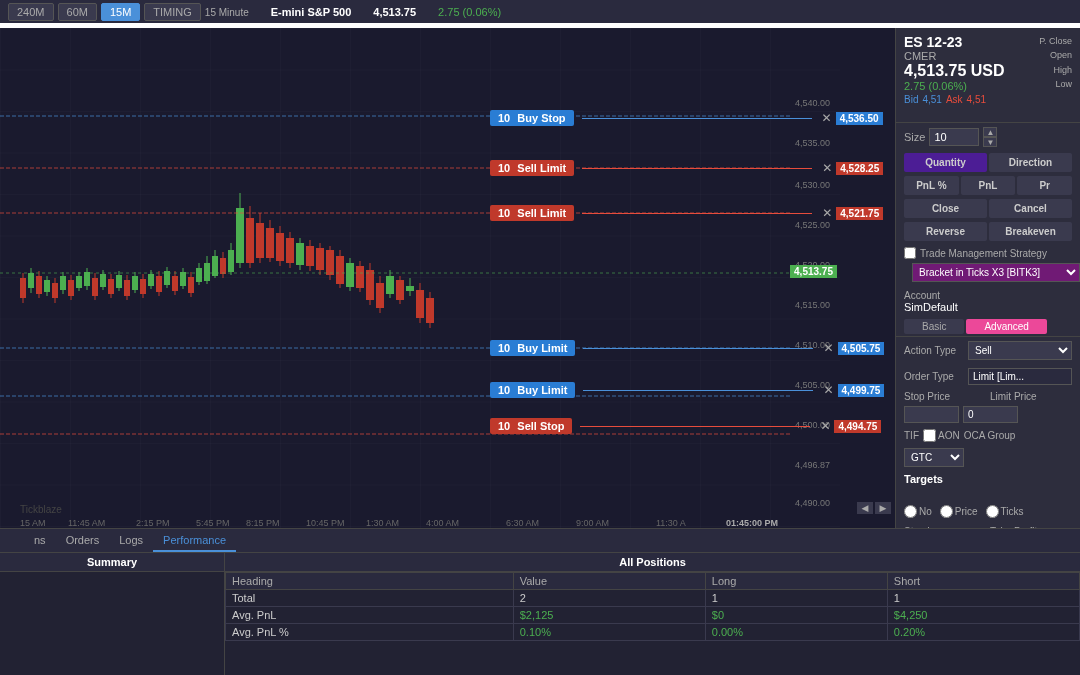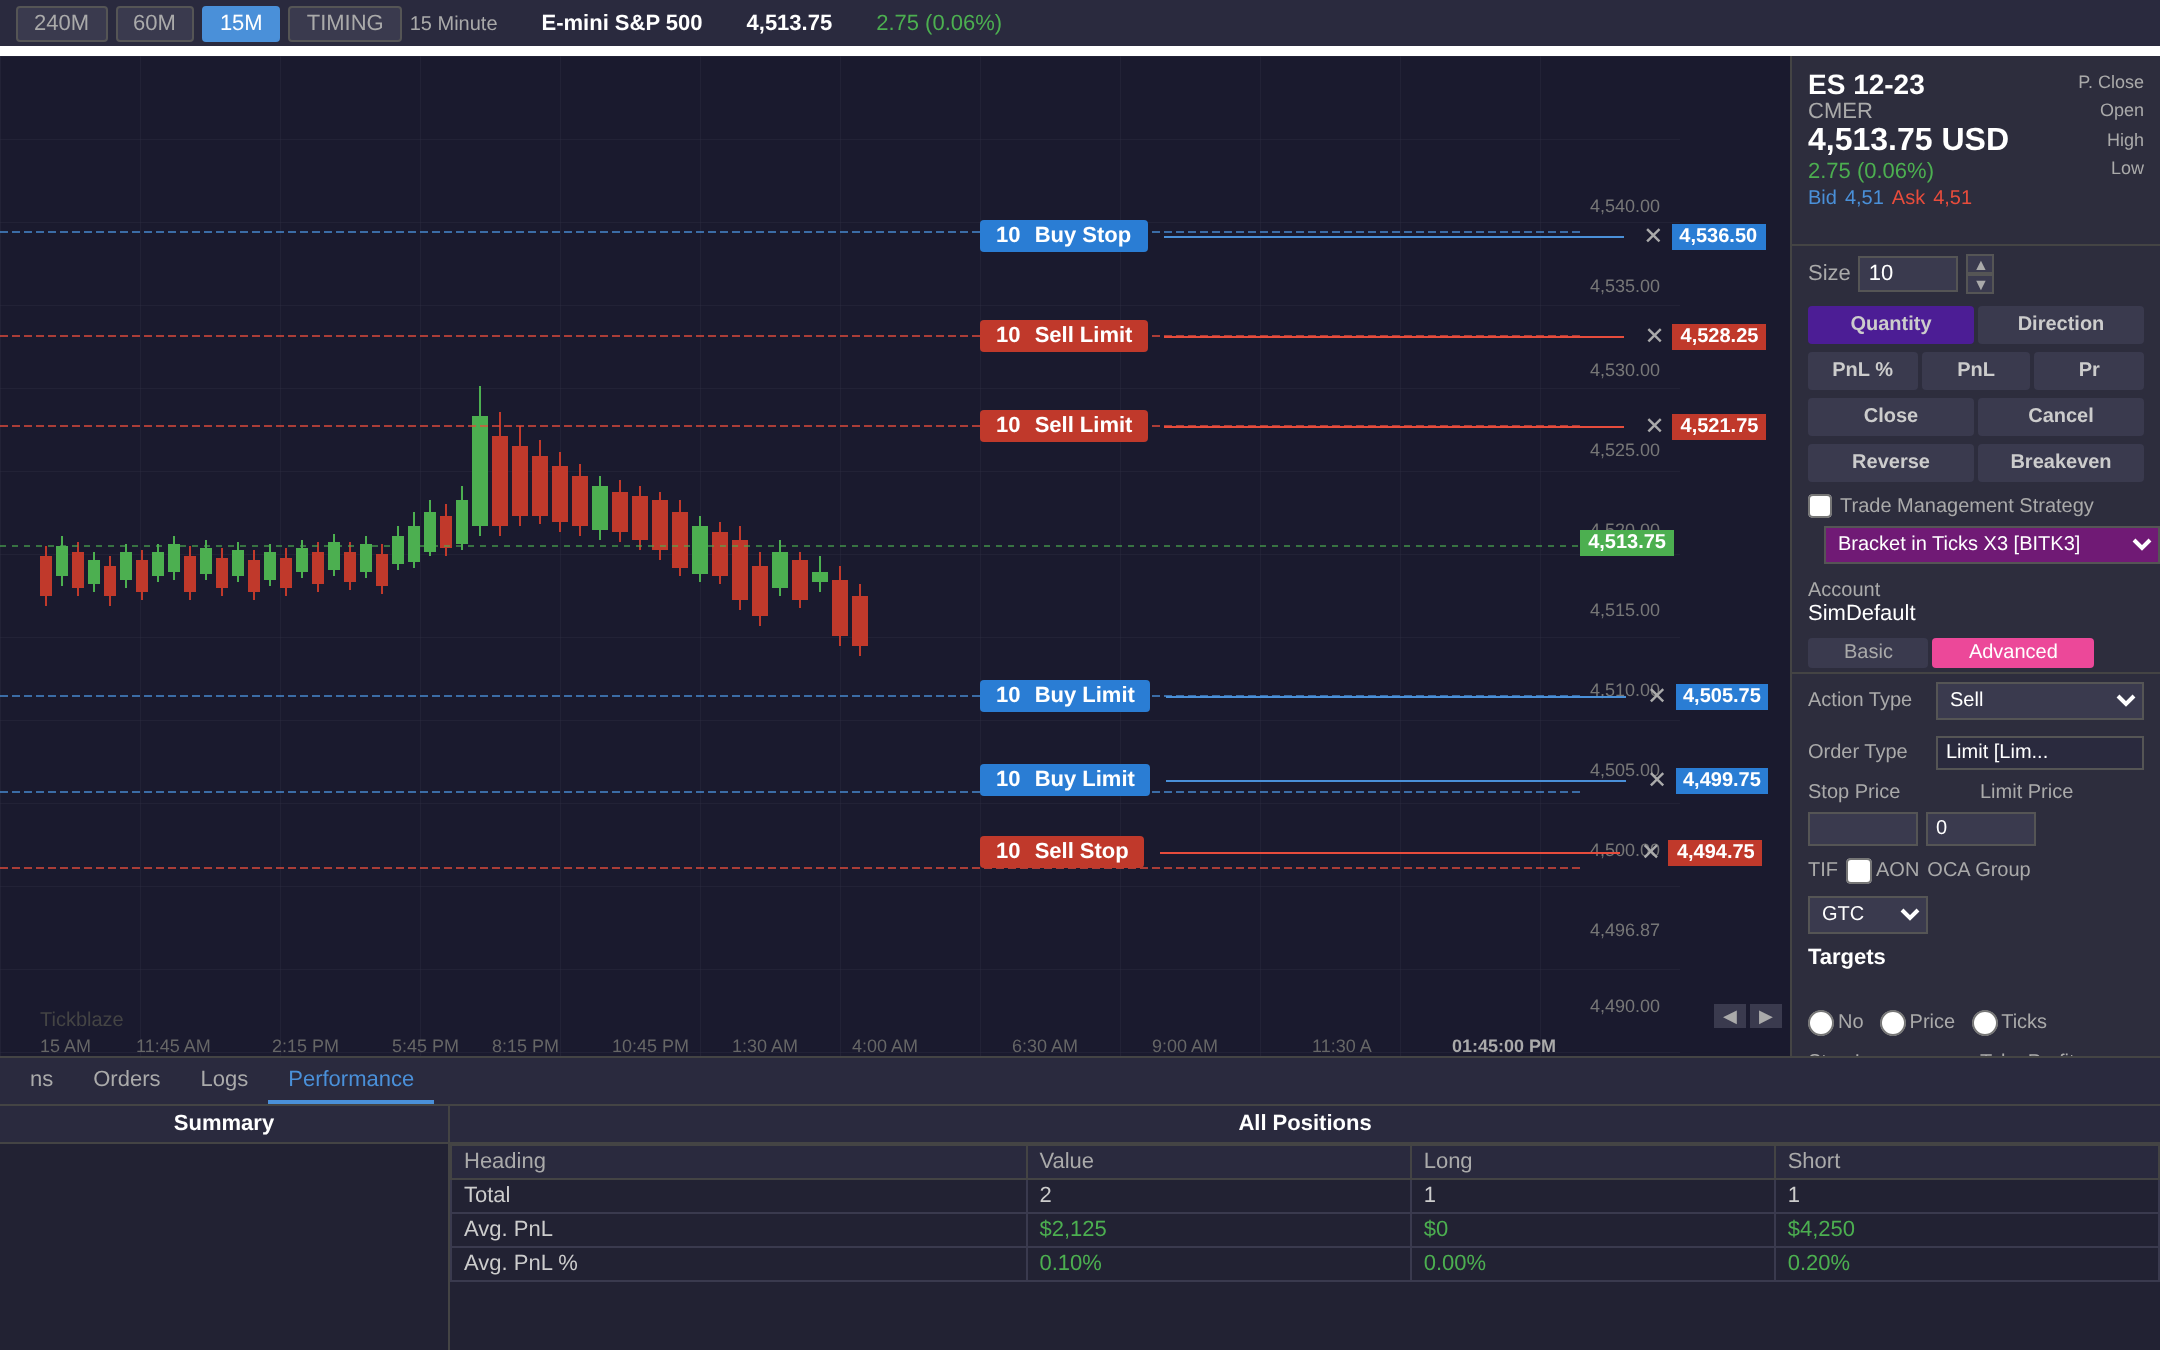--- a/index.html
+++ b/index.html
@@ -87,21 +87,21 @@
     .targets-row { display: flex; gap: 8px; align-items: center; font-size: 10px; color: #aaa; }
     .radio-opt { display: flex; align-items: center; gap: 2px; }
 
     .stoploss-row { display: flex; gap: 4px; padding: 4px 8px; align-items: center; font-size: 10px; }
     .sl-label { color: #aaa; flex: 1; }
     .tp-label { color: #aaa; flex: 1; }
     .sl-input { background: #3a3a4e; border: 1px solid #555; color: #fff; width: 45px; padding: 2px; font-size: 10px; }
 
     
     #bottom-panel { height: 147px; background: #222233; border-top: 1px solid #444; }
-    .bottom-tabs { display: flex; background: #2a2a3e; border-bottom: 1px solid #444; padding: 0 5px; height: 24px; align-items: flex-end; }
+    .bottom-tabs { display: flex; background: #2a2a3e; border-bottom: 1px solid #444; padding: 0 24px; height: 24px; align-items: flex-end; }
     .bottom-tab { padding: 4px 10px; font-size: 11px; cursor: pointer; color: #aaa; border-bottom: 2px solid transparent; }
     .bottom-tab.active { color: #4a90d9; border-bottom: 2px solid #4a90d9; }
 
     .bottom-content { display: flex; height: calc(147px - 24px); }
     .summary-section { width: 225px; border-right: 1px solid #444; }
     .all-positions-section { flex: 1; }
 
     .section-title { background: #2a2a3e; padding: 3px 25px; font-size: 11px; color: #fff; font-weight: bold; text-align: center; border-bottom: 1px solid #444; }
     .data-table { width: 100%; border-collapse: collapse; font-size: 11px; }
     .data-table th { background: #2a2a3e; color: #aaa; padding: 2px 6px; border: 1px solid #444; text-align: left; font-weight: normal; }

